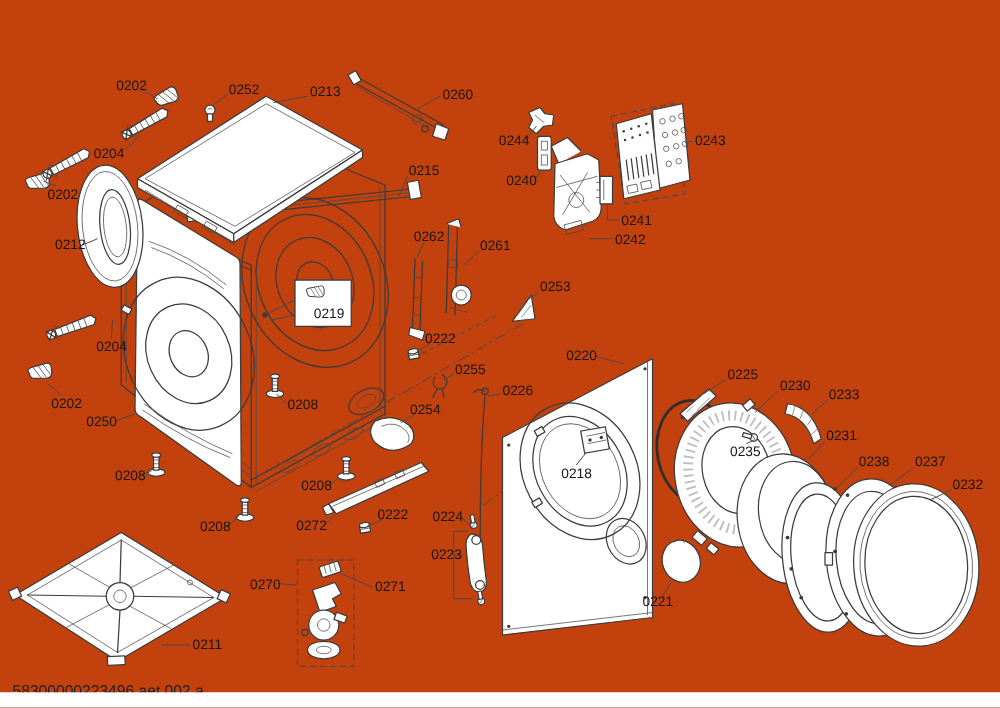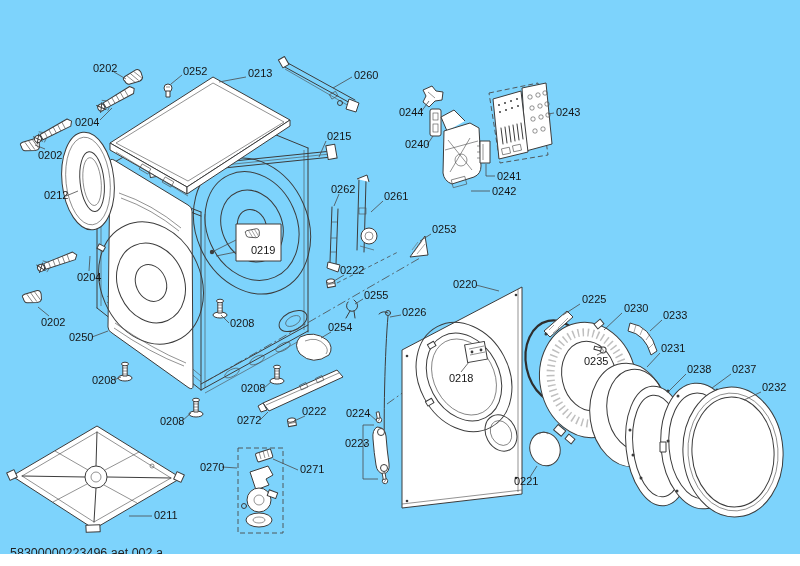--- a/index.html
+++ b/index.html
@@ -1,16 +1,16 @@
 <!DOCTYPE html>
 <html><head>
 <meta charset="utf-8">
 <style>
   html,body{margin:0;padding:0;background:#ffffff;}
-  .stage{position:relative;width:800px;height:554px;background:#7dd3fc;overflow:hidden;
+  .stage{position:relative;width:800px;height:554px;background:#c2410c;overflow:hidden;
          font-family:"Liberation Sans",sans-serif;}
   svg{position:absolute;left:0;top:0;}
   svg .art{stroke:#3c3c3c;stroke-width:1;fill:none;stroke-linejoin:round;stroke-linecap:round;}
   svg .artw{stroke:#3c3c3c;stroke-width:1;fill:#ffffff;stroke-linejoin:round;}
   svg .thin{stroke:#4a4a4a;stroke-width:.6;fill:none;}
   svg .thick{stroke:#2e2e2e;stroke-width:2.2;fill:none;}
   svg .dash{stroke:#4a4a4a;stroke-width:.8;fill:none;stroke-dasharray:4 3;}
   svg .dashdot{stroke:#4a4a4a;stroke-width:.8;fill:none;stroke-dasharray:9 3 2 3;}
   svg .dashbox{stroke:#4a4a4a;stroke-width:.9;fill:none;stroke-dasharray:5 3;}
   svg .hatch{stroke:#6a6a6a;stroke-width:.6;fill:none;}

